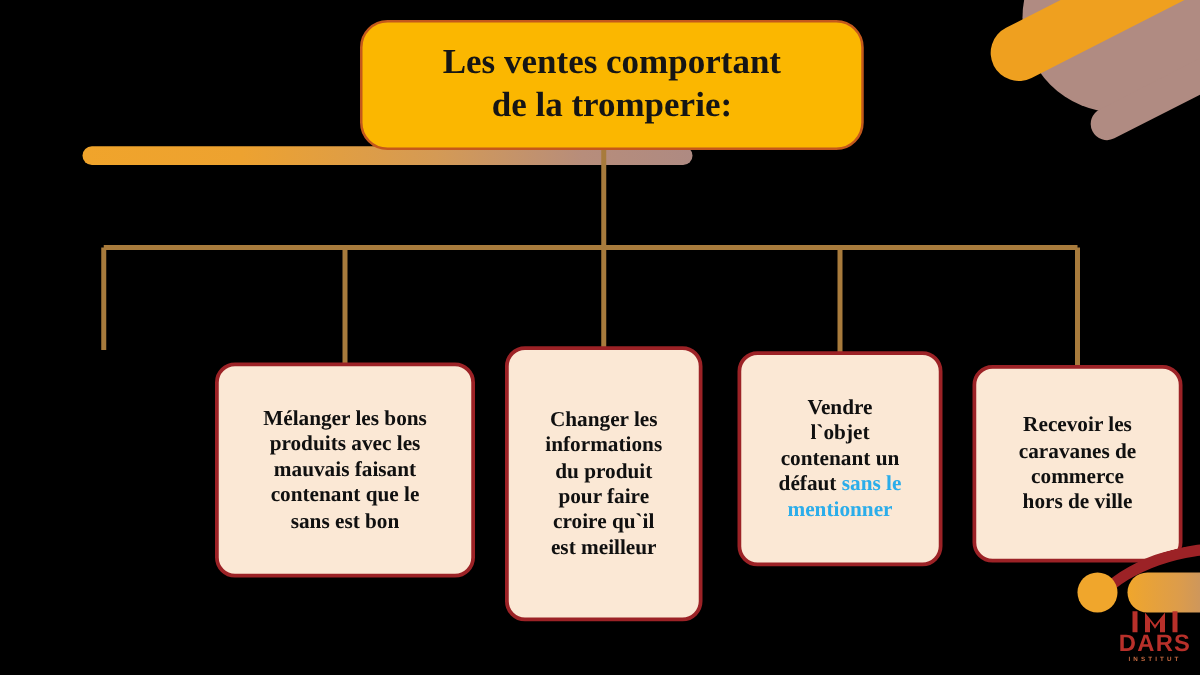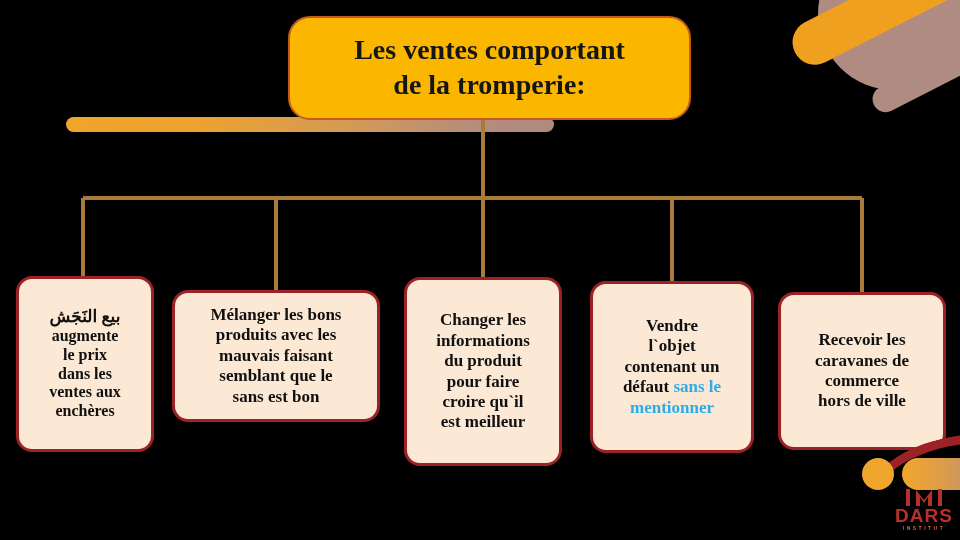--- a/index.html
+++ b/index.html
@@ -168,22 +168,22 @@
     width: 100%;
   }
   .node .ar {
     font-size: 17px;
     direction: rtl;
     unicode-bidi: isolate;
   }
   .node .hl { color: #2badea; }
 
   #node-1 { left: 16px;  top: 276px; width: 138px; height: 176px; }
-  #node-2 { left: 172px; top: 290px; width: 208px; height: 132px; }
-  #node-3 { left: 404px; top: 277px; width: 158px; height: 189px; }
+  #node-2 { left: 172px; top: 290px; width: 208px; height: 172px; }
+  #node-3 { left: 404px; top: 277px; width: 158px; height: 220px; }
   #node-4 { left: 590px; top: 281px; width: 164px; height: 172px; justify-content: flex-end; }
   #node-5 { left: 778px; top: 292px; width: 168px; height: 158px; justify-content: flex-end; }
 
   #node-1 .node-text { font-size: 16px; line-height: 1.18; }
   #node-2 .node-text { font-size: 17px; }
   #node-3 .node-text { font-size: 17px; }
   #node-4 .node-text { font-size: 17px; }
   #node-5 .node-text { font-size: 17px; }
 </style>
 </head>
@@ -208,37 +208,27 @@
     </g>
   </svg>
 
   <div id="title-box">
     <div class="title-text">
       <span>Les ventes comportant</span><br>
       <span>de la tromperie:</span>
     </div>
   </div>
 
-  <div class="node" id="node-1">
-    <div class="node-text">
-      <span class="ar">بيع النَجَش</span><br>
-      <span>augmente</span><br>
-      <span>le prix</span><br>
-      <span>dans les</span><br>
-      <span>ventes aux</span><br>
-      <span>enchères</span>
-    </div>
-  </div>
 
   <div class="node" id="node-2">
     <div class="node-text">
       <span>Mélanger les bons</span><br>
       <span>produits avec les</span><br>
       <span>mauvais faisant</span><br>
-      <span>semblant que le</span><br>
+      <span>contenant que le</span><br>
       <span>sans est bon</span>
     </div>
   </div>
 
   <div class="node" id="node-3">
     <div class="node-text">
       <span>Changer les</span><br>
       <span>informations</span><br>
       <span>du produit</span><br>
       <span>pour faire</span><br>

